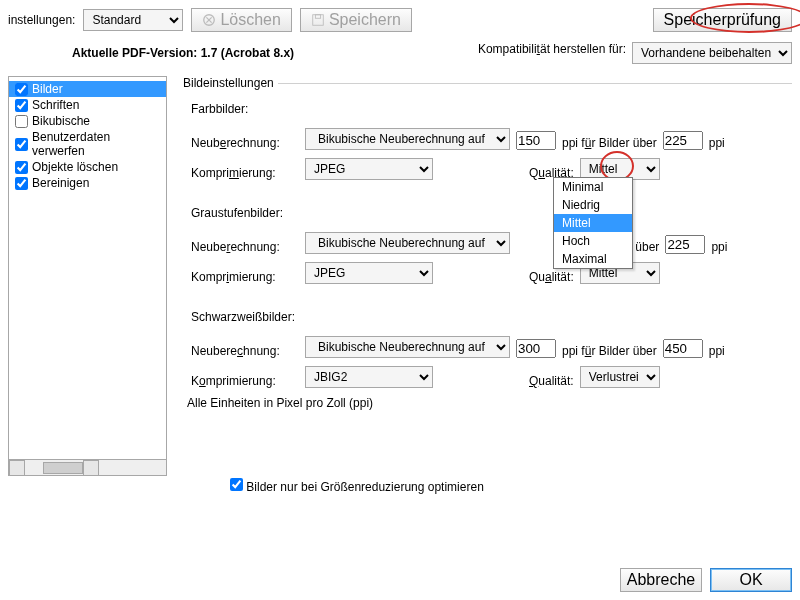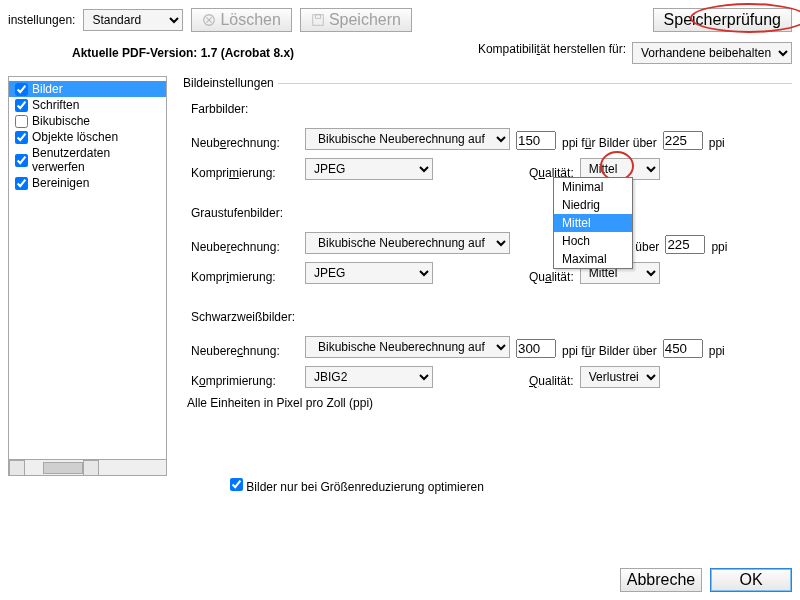--- a/index.html
+++ b/index.html
@@ -90,25 +90,25 @@
         <div class="sidebar-item">
           <input type="checkbox" checked="" style="">
           <span>Schriften</span>
         </div>
         <div class="sidebar-item">
           <input type="checkbox" style="">
           <span>Bikubische</span>
         </div>
         <div class="sidebar-item">
           <input type="checkbox" checked="" style="">
-          <span>Objekte löschen</span>
+          <span>Benutzerdaten verwerfen</span>
         </div>
         <div class="sidebar-item">
           <input type="checkbox" checked="" style="">
-          <span>Benutzerdaten verwerfen</span>
+          <span>Objekte löschen</span>
         </div>
         <div class="sidebar-item">
           <input type="checkbox" checked="" style="">
           <span>Bereinigen</span>
         </div>
       </div>
     <div class="sidebar-scroll">
         <div class="thumb"></div>
       </div>
   </div>

